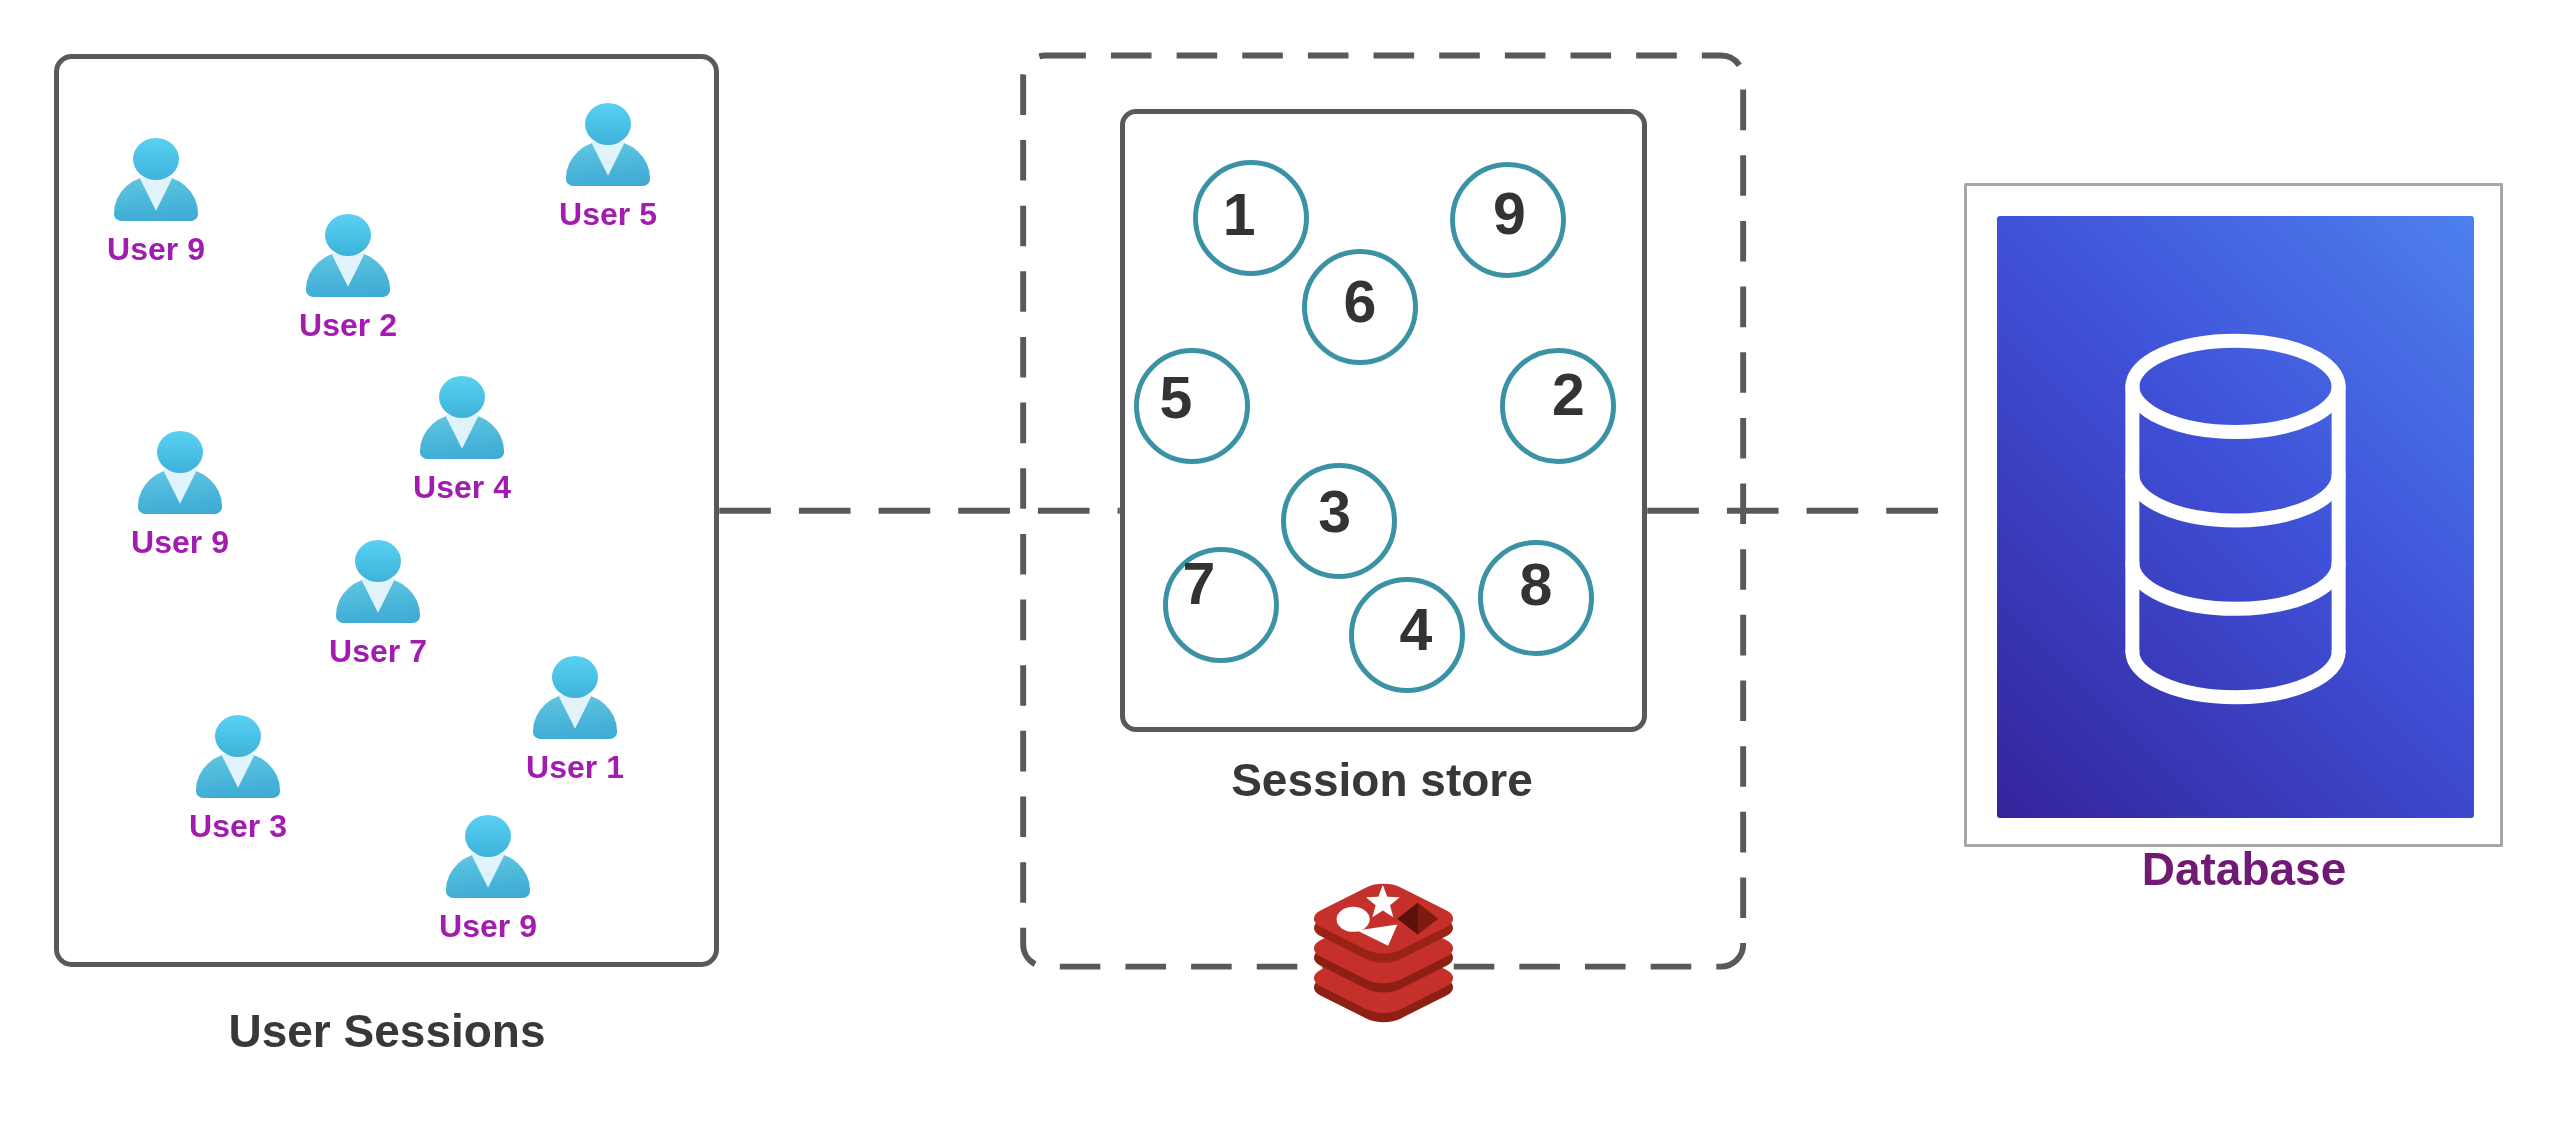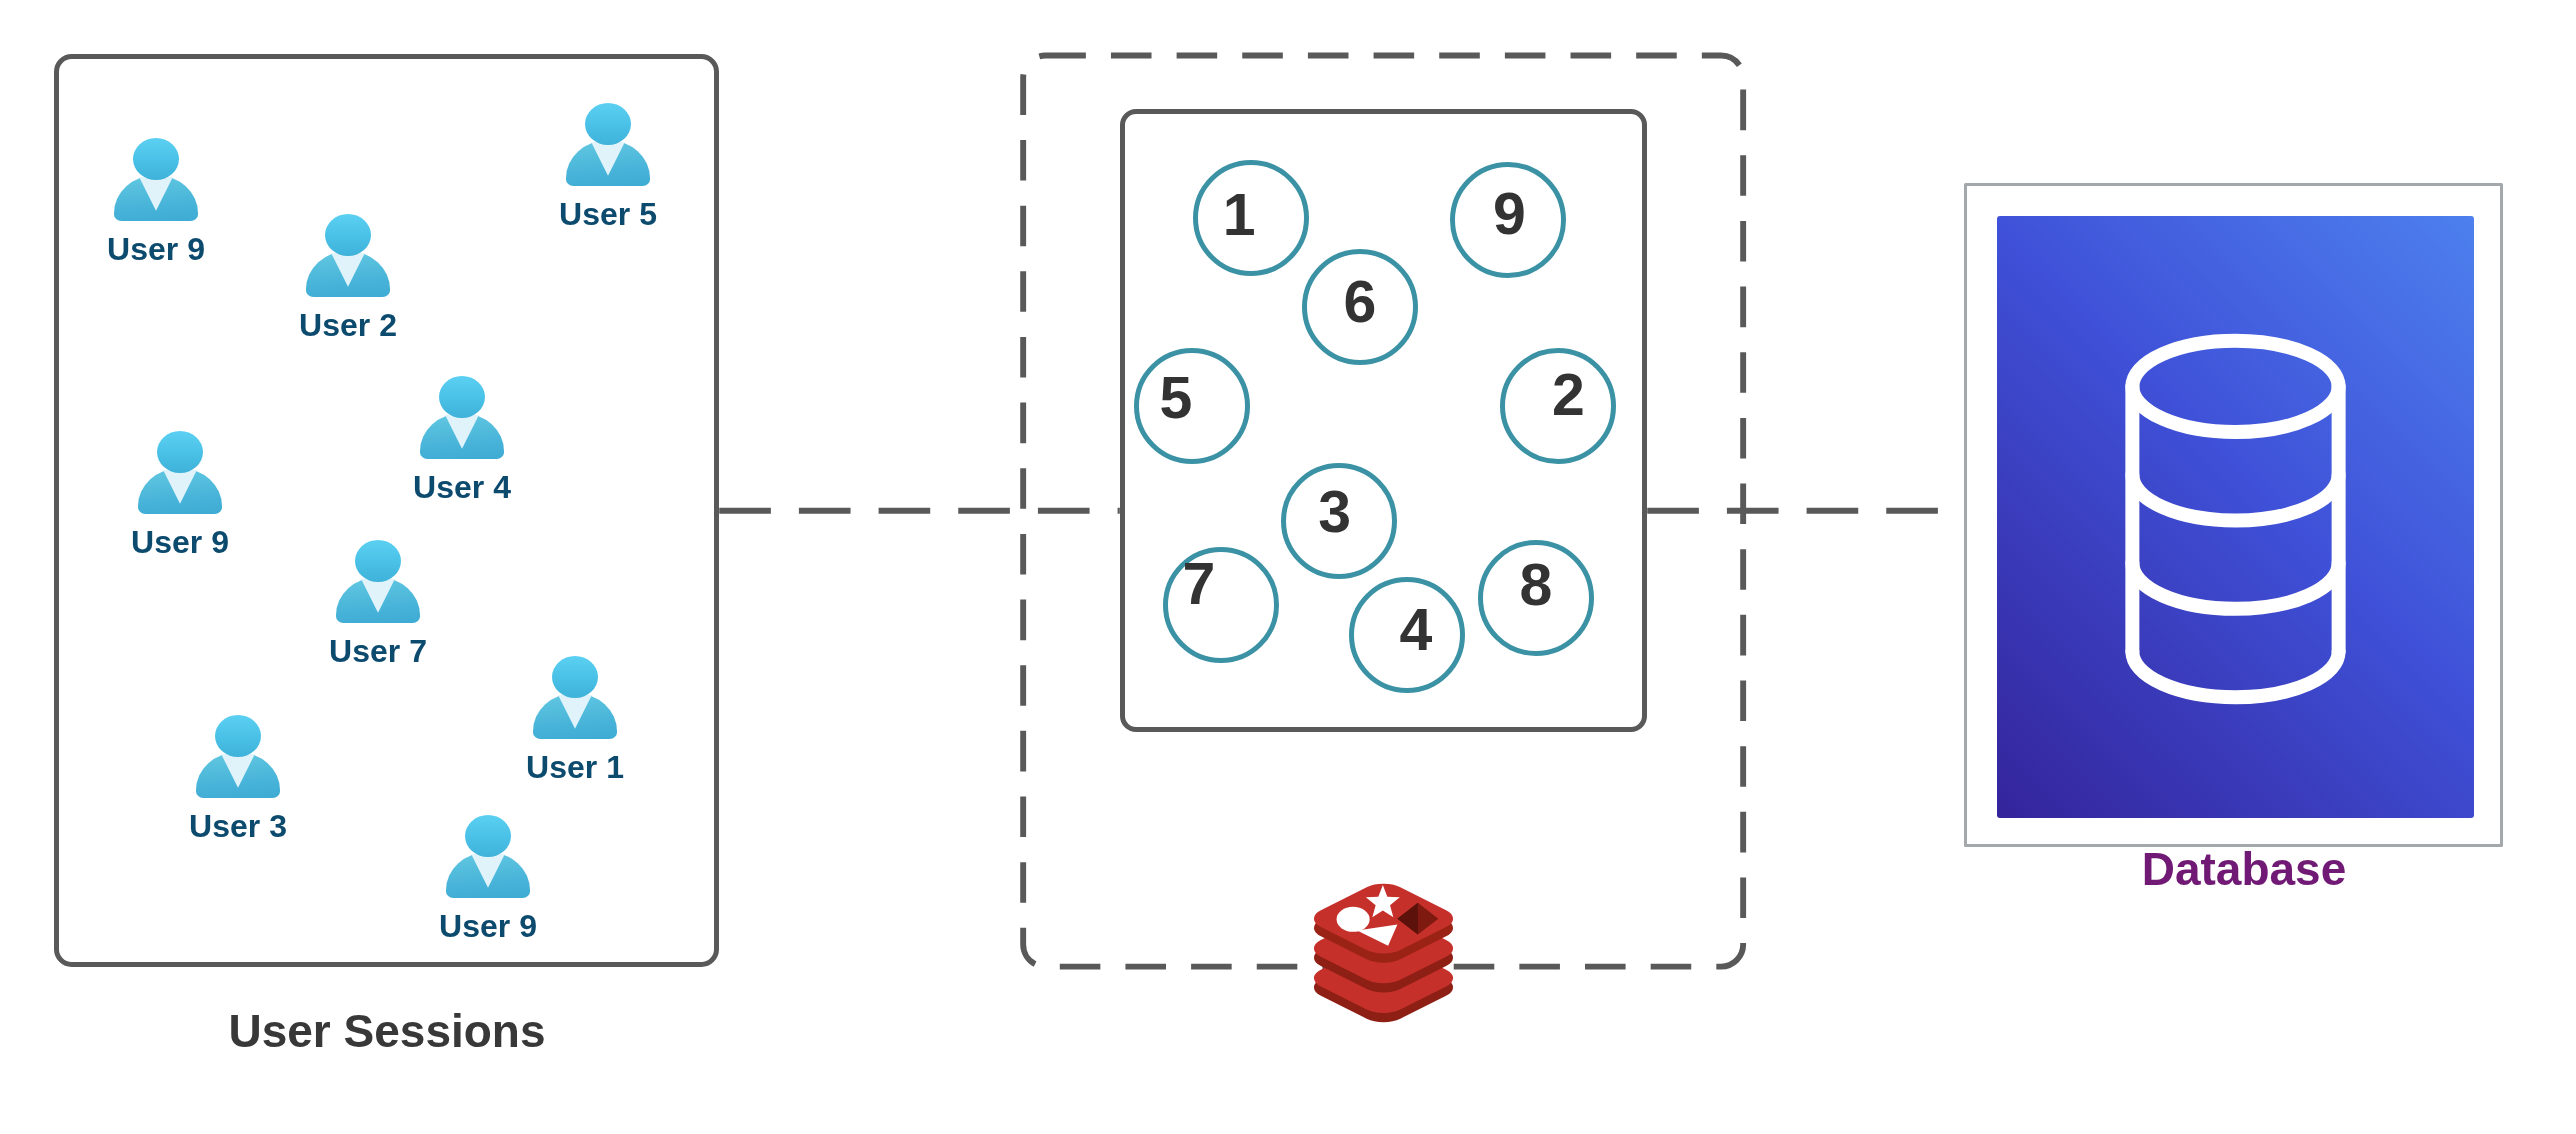--- a/index.html
+++ b/index.html
@@ -31,21 +31,21 @@
   }
 
   
   .box-title {
     position:absolute; transform:translate(-50%,-50%);
     font-weight:700; font-size:46px; color:#383838; white-space:nowrap;
   }
   #database-title { color:#701a75;margin-left:16px; }
   .user-label {
     position:absolute; transform:translate(-50%,-50%);
-    font-weight:700; font-size:32px; color:#0c4a6e; white-space:nowrap;
+    font-weight:700; font-size:32px; color:#a21caf; white-space:nowrap;
   }
 
   
   .user { position:absolute; width:84px; height:83px; margin-left:-42px; margin-top:-41px; }
   .user .torso {
     position:absolute; left:0; bottom:0; width:84px; height:46px;
     border-radius:42px 42px 7.4px 7.4px / 38px 38px 6.6px 6.6px;
     background:linear-gradient(175deg,#63C9E2 0%, #46B2D8 70%, #3EABD4 100%);
     z-index:1;
   }
@@ -164,20 +164,21 @@
       <div class="sess" style="left: 1537px; top: 599px;">
         <span class="digit" style="transform: translate(calc(-50% + 0px), calc(-52% - 11.8px));">8</span>
       </div>
       <div class="sess" style="left: 1222px; top: 606px;">
         <span class="digit" style="transform: translate(calc(-50% - 22px), calc(-52% - 19px));">7</span>
       </div>
       <div class="sess" style="left: 1408px; top: 636px;">
         <span class="digit" style="transform: translate(calc(-50% + 8.9px), calc(-52% - 3px));">4</span>
       </div>
     </div>
+  <div class="box-title" style="left:1382px; top:780px;">Session store</div>
 
   <svg class="layer" style="left:1295px; top:879px;" width="177" height="148" viewBox="0 0 240 224">
 
     <rect x="-85" y="-85" width="170" height="170" rx="36" fill="#8E1F14" transform="translate(120 164) scale(1 0.5) rotate(45)"></rect>
     <rect x="-85" y="-85" width="170" height="170" rx="36" fill="#C6302B" transform="translate(120 150) scale(1 0.5) rotate(45)"></rect>
 
     <rect x="-85" y="-85" width="170" height="170" rx="36" fill="#8E1F14" transform="translate(120 119) scale(1 0.5) rotate(45)"></rect>
     <rect x="-85" y="-85" width="170" height="170" rx="36" fill="#C6302B" transform="translate(120 105) scale(1 0.5) rotate(45)"></rect>
 
     <rect x="-85" y="-85" width="170" height="170" rx="36" fill="#9A2315" transform="translate(120 74) scale(1 0.5) rotate(45)"></rect>

